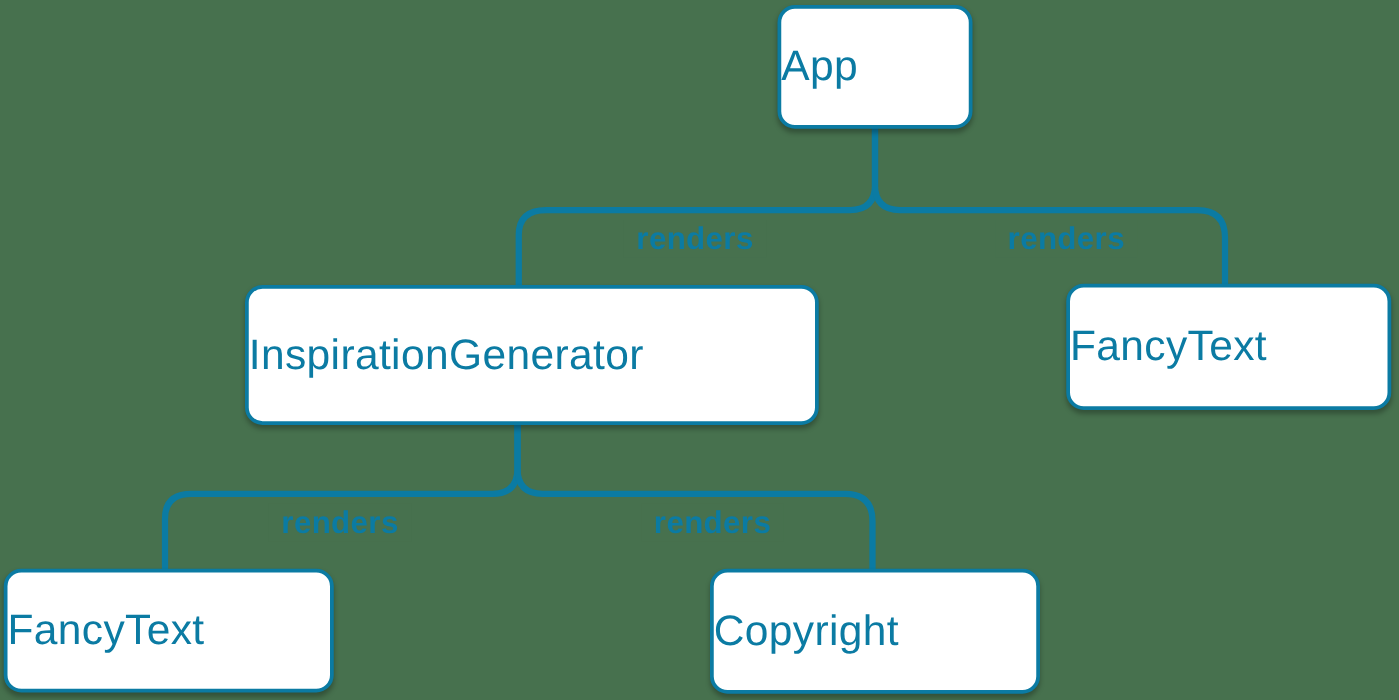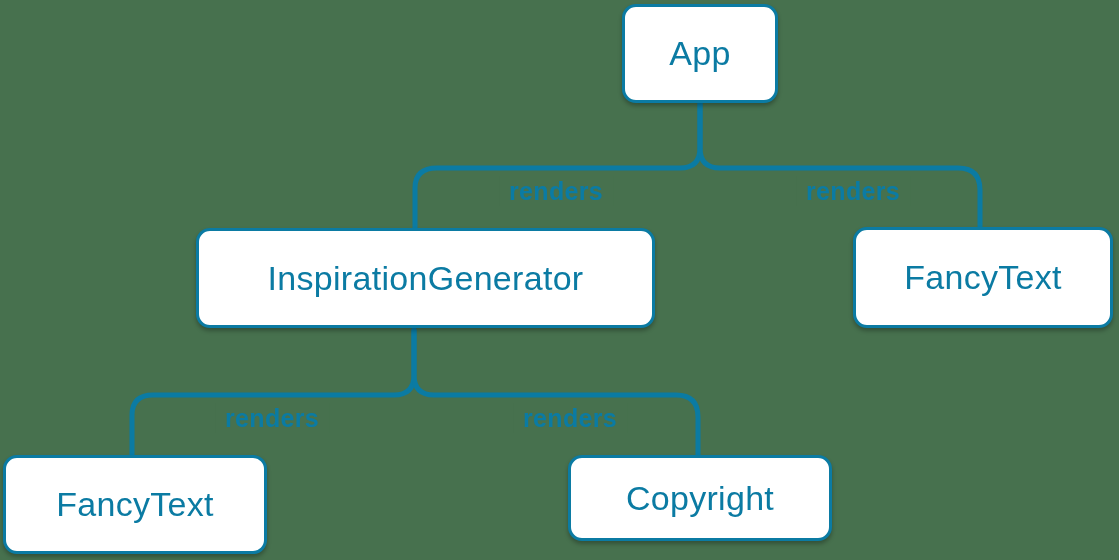--- a/index.html
+++ b/index.html
@@ -29,32 +29,32 @@
   }
   .node{
     position:absolute;
     box-sizing:border-box;
     background:var(--node-fill);
     border:3.5px solid var(--accent);
     border-radius:14px;
     box-shadow:0 3px 4px rgba(0,0,0,0.28);
     display:flex;
     align-items:center;
-    justify-content:center;
+    justify-content:flex-start;
     color:var(--accent);
     font-size:34px;
     font-weight:500;
     letter-spacing:0.3px;
     white-space:nowrap;
   }
   .node-app            {left:622px; top:4px;   width:156px; height:99px;}
-  .node-inspiration    {left:196px; top:228px; width:459px; height:100px;}
+  .node-inspiration    {left:196px; top:228px; width:459px; height:112px;}
   .node-fancytext-top  {left:853px; top:227px; width:260px; height:101px;}
   .node-fancytext-left {left:3px;   top:455px; width:264px; height:99px;}
-  .node-copyright      {left:568px; top:455px; width:264px; height:86px;}
+  .node-copyright      {left:568px; top:455px; width:264px; height:100px;}
   .edge-label{
     position:absolute;
     transform:translate(-50%,-50%);
     background:var(--bg);
     color:var(--accent);
     font-size:25px;
     font-weight:600;
     letter-spacing:0.3px;
     padding:0 10px;
     line-height:1.2;

